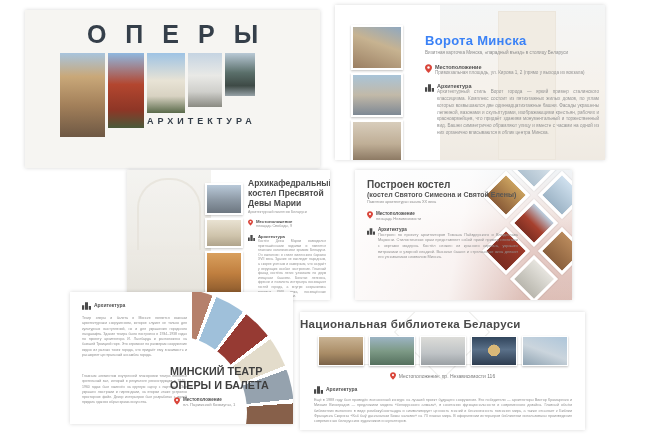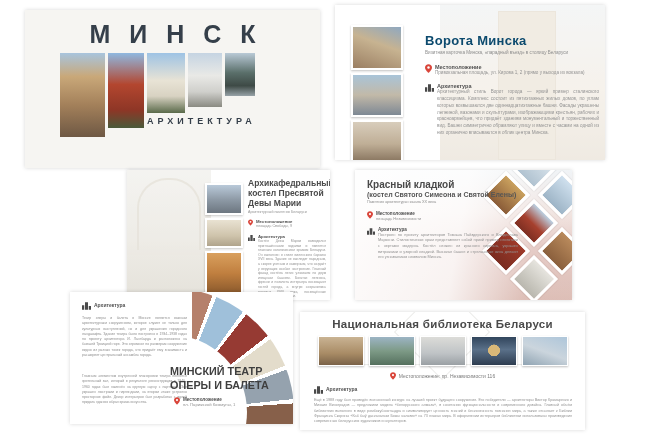--- a/index.html
+++ b/index.html
@@ -32,21 +32,21 @@
   .bg-gates{position:absolute;right:0;top:0;bottom:0;width:165px;opacity:.4;
             background:linear-gradient(180deg,#e6e9ea 0%,#e9dfcf 55%,#d9ccb8 100%);}
   .bg-gates-tower{position:absolute;left:58px;top:6px;width:58px;bottom:0;background:#ddd0ba;
             box-shadow:inset 0 0 0 1px #d2c3aa;}
   .gates-photos{position:absolute;left:16px;top:20px;display:flex;flex-direction:column;gap:3px;}
   .gp{width:52px;border:2px solid #fff;box-shadow:0 1px 2px rgba(0,0,0,.25);box-sizing:border-box;}
   .gp1{height:45px;background:linear-gradient(200deg,#8fa8c0 0%,#c7b391 42%,#9b7f63 100%);}
   .gp2{height:44px;background:linear-gradient(180deg,#a9c4d8 0%,#c2b9a8 50%,#7d8894 100%);}
   .gp3{height:42px;background:linear-gradient(180deg,#d8cdbc 0%,#bfae96 58%,#8d7a64 100%);}
   .gates-content{position:absolute;left:90px;top:28px;width:170px;}
-  .gates-content h2{margin:0;font-size:13px;font-weight:600;color:#0c4a6e;letter-spacing:.3px;}
+  .gates-content h2{margin:0;font-size:13px;font-weight:600;color:#3b82f6;letter-spacing:.3px;}
   .gates-sub{margin-top:2px;font-size:4.6px;color:#8d8d8d;}
   .gates-content .info{margin-top:9px;}
   .gates-content .info+.info{margin-top:6px;}
   .gates-content .info-label{font-size:5.5px;}
   .gates-content .info-sub{font-size:4.6px;line-height:1.5;}
   .gates-content .arch .info-sub{width:162px;}
   .gates-content .pin-icon{width:7px;height:9px;}
   .gates-content .arch-icon{width:9px;height:8px;margin-top:1px;}
 
   
@@ -123,21 +123,21 @@
   .opera-loc{position:absolute;left:104px;top:105px;z-index:6;}
   .opera-loc .info-label{font-size:4.6px;}
   .opera-loc .info-sub{font-size:4.2px;}
   .opera-loc .pin-icon{width:6px;height:8px;}
 
   
   .slide-lib{left:300px;top:312px;width:285px;height:118px;}
   .lib-sketch{position:absolute;left:108px;top:-14px;width:66px;height:66px;border:1px solid #e3e3e0;
       transform:rotate(45deg);opacity:.7;}
   .lib-sketch2{position:absolute;left:20px;top:52px;width:245px;height:0;border-top:1px solid #ececea;}
-  .lib-title{position:absolute;left:0;right:0;top:6px;margin:0;text-align:center;
+  .lib-title{position:absolute;left:0;right:0;top:6px;margin:0;
       font-size:11.5px;font-weight:600;color:#4a4a4a;letter-spacing:.3px;}
   .lib-photos{position:absolute;left:0;right:0;top:24px;display:flex;gap:5px;justify-content:center;}
   .lp{width:46px;height:30px;border:1px solid #fff;box-shadow:0 1px 2px rgba(0,0,0,.25);box-sizing:border-box;}
   .lp1{background:linear-gradient(180deg,#c9b393 0%,#a98c66 58%,#7a6248 100%);}
   .lp2{background:linear-gradient(180deg,#9cb4c4 0%,#7d9a86 50%,#55705e 100%);}
   .lp3{background:linear-gradient(180deg,#dcdcd8 0%,#bfc3c6 58%,#9aa0a4 100%);}
   .lp4{background:radial-gradient(circle at 50% 48%,#d9b878 0 22%,rgba(0,0,0,0) 23%),
        linear-gradient(180deg,#31455c 0%,#5a7089 45%,#2e3d50 100%);}
   .lp5{background:linear-gradient(200deg,#aec6da 0%,#cbd5dd 52%,#8fa3b2 100%);}
   .lib-loc{position:absolute;left:0;right:0;top:60px;display:flex;gap:3px;justify-content:center;align-items:center;}
@@ -148,21 +148,21 @@
   .lib-arch .arch-icon{width:9px;height:8px;}
   .lib-p{position:absolute;left:14px;top:86px;width:258px;font-size:3.7px;line-height:1.45;
       color:#949494;text-align:justify;}
 </style>
 </head>
 <body>
 
 <div class="canvas">
 
   <section class="slide slide-cover">
-    <div class="minsk">МИНСК</div>
+    <div class="minsk">ОПЕРЫ</div>
     <div class="cover-photos">
       <div class="cph cp1"></div>
       <div class="cph cp2"></div>
       <div class="cph cp3"></div>
       <div class="cph cp4"></div>
       <div class="cph cp5"></div>
     </div>
     <div class="cover-sub">АРХИТЕКТУРА</div>
   </section>
 
@@ -240,21 +240,21 @@
     <div class="red-mosaic">
       <div class="dm dm7"></div>
       <div class="dm dm1"></div>
       <div class="dm dm5"></div>
       <div class="dm dm2"></div>
       <div class="dm dm3"></div>
       <div class="dm dm6"></div>
       <div class="dm dm4"></div>
     </div>
     <div class="red-content">
-      <h2>Красный кладкой</h2>
+      <h2>Построен костел</h2>
       <div class="red-title2">(костел Святого Симеона и Святой Елены)</div>
       <p class="red-sub">Памятник архитектуры начала XX века</p>
       <div class="info loc">
         <svg class="pin-icon" viewBox="0 0 8 10">
             <path d="M4 0C1.8 0 0 1.7 0 3.8 0 6.6 4 10 4 10s4-3.4 4-6.2C8 1.7 6.2 0 4 0z" fill="#d9453a"></path>
             <circle cx="4" cy="3.8" r="1.4" fill="#fff"></circle>
           </svg>
         <div>
           <div class="info-label">Местоположение</div>
           <div class="info-sub">площадь Независимости</div>

